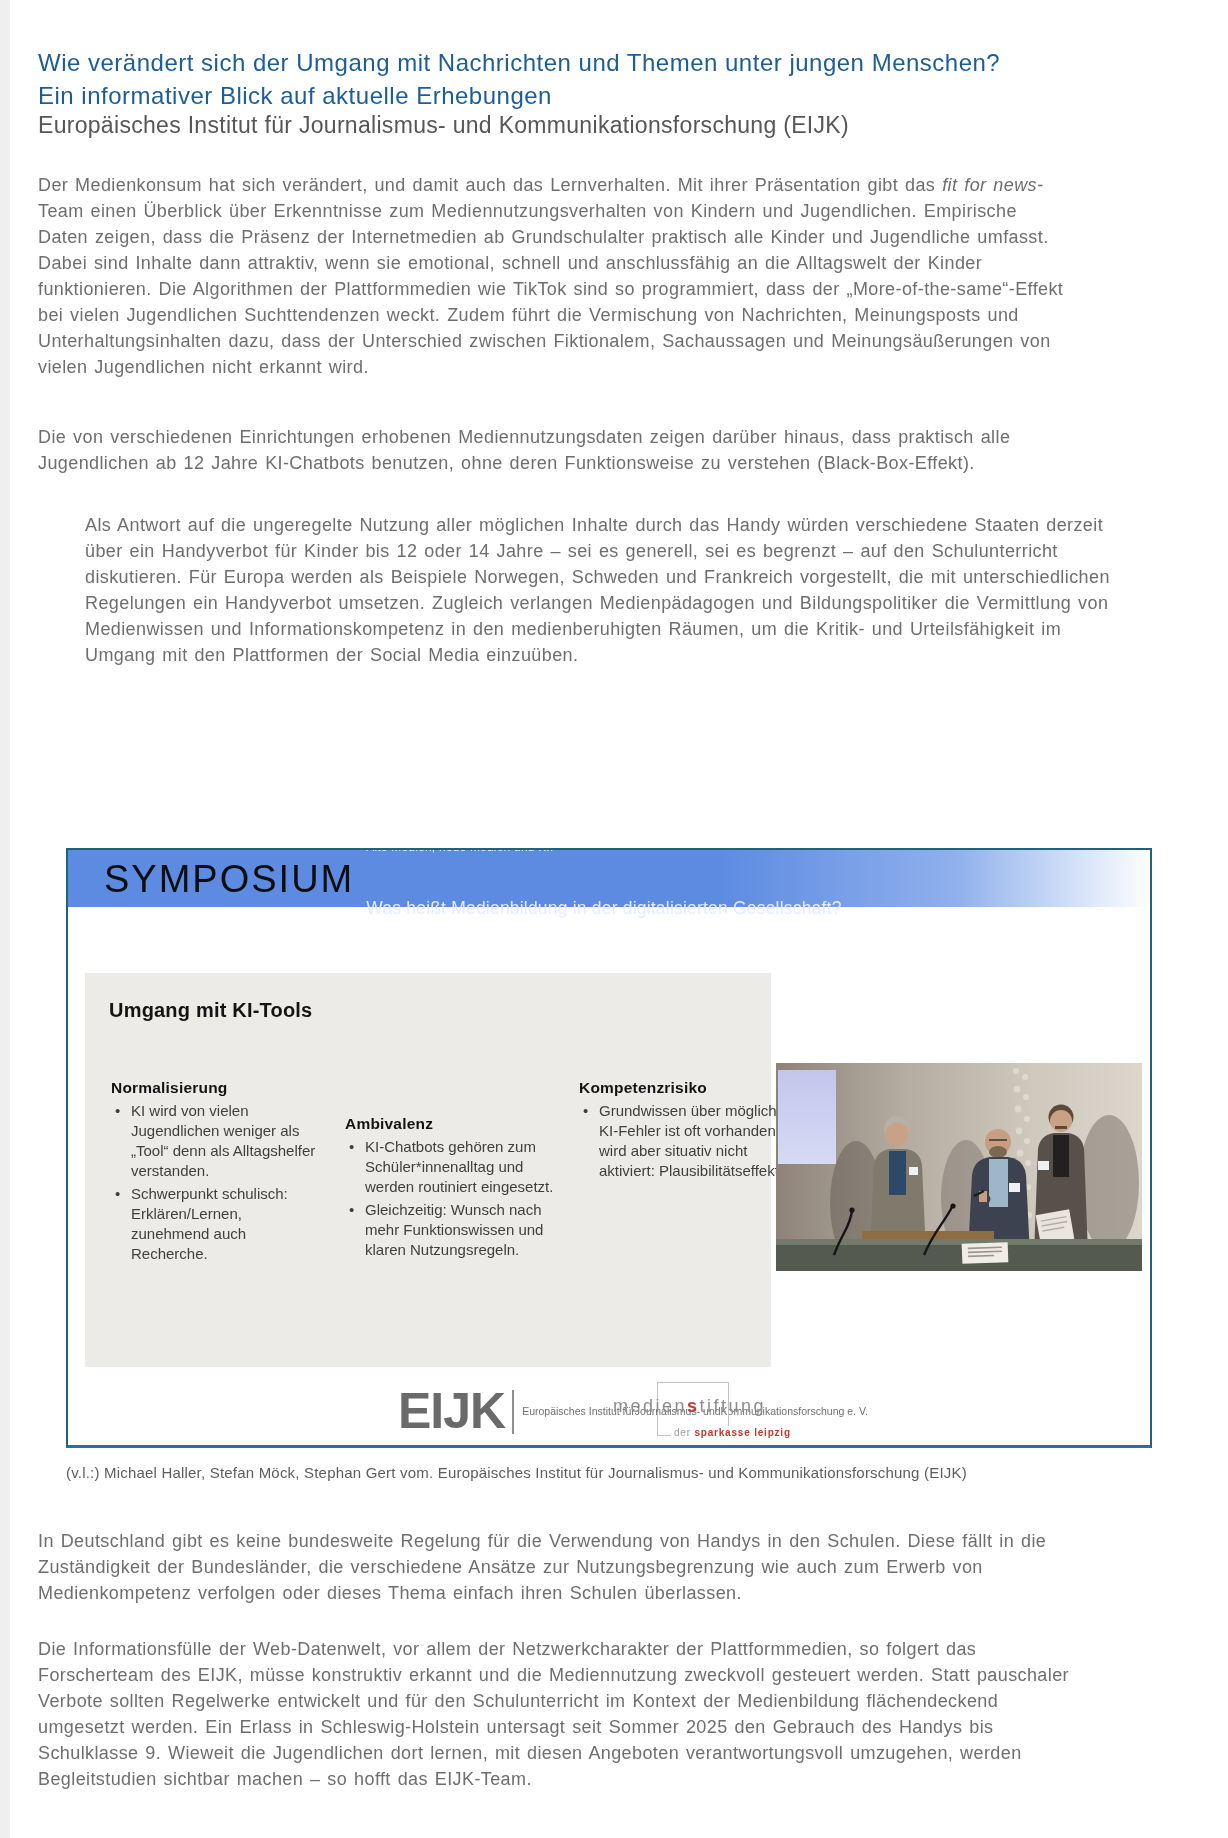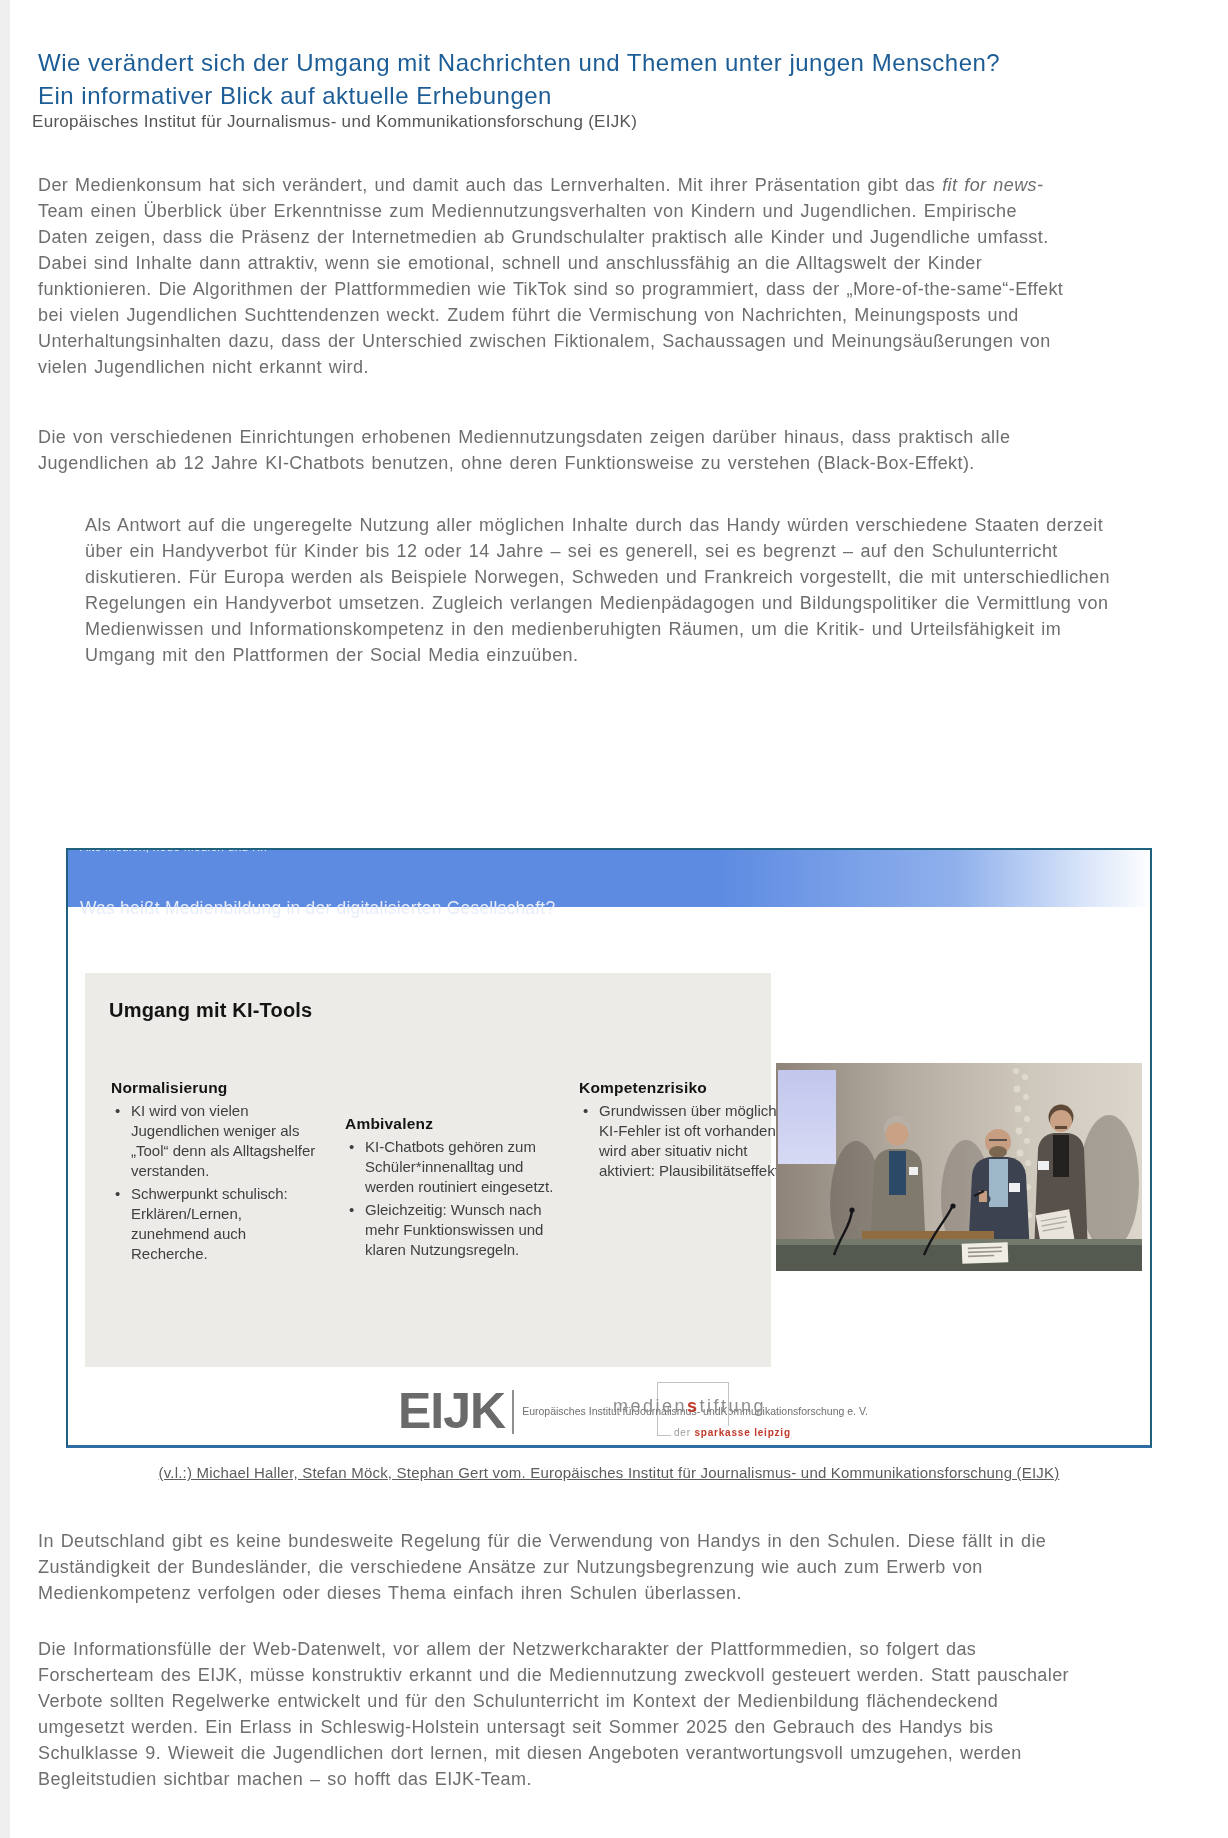--- a/index.html
+++ b/index.html
@@ -17,22 +17,22 @@
     background:#efefef;
   }
   
   .page-title {
     position:absolute; left:38px; top:46px; width:1060px;
     font-size:24px; font-weight:normal; line-height:33px;
     letter-spacing:0.5px; color:#1d5d96;
   }
   .page-title span { display:block; }
   .byline {
-    position:absolute; left:32px; top:112px; width:1060px;
-    font-size:17px; color:#565656; letter-spacing:0.3px;
+    position:absolute; left:38px; top:112px; width:1060px;
+    font-size:23px; color:#565656; letter-spacing:0.3px;
   }
   .para {
     position:absolute; left:38px; width:1035px;
     font-size:18px; line-height:26px; color:#6e6e6e;
     letter-spacing:0.4px; word-spacing:1.5px;
   }
   .para em { font-style:italic; }
   #para1 { top:172px; }
   #para2 { top:424px; }
   #para3 { top:512px;margin-left:47px; }
@@ -93,21 +93,21 @@
   .ms-logo { position:absolute; left:545px; top:532px; width:200px; height:64px; }
   .ms-frame { position:absolute; left:44px; top:0; width:72px; height:54px; border:1px solid #c2c2c2; }
   .ms-word { position:absolute; left:0; top:14px; font-size:18px; letter-spacing:2.5px; color:#8d8d8d; white-space:nowrap; }
   .ms-word .ms-s { color:#c0392b; font-weight:bold; }
   .ms-sub { position:absolute; left:58px; top:44px; background:#ffffff; padding:1px 3px; white-space:nowrap; font-size:10px; letter-spacing:0.8px; }
   .ms-der { color:#9c9c9c; }
   .ms-red { color:#c0392b; font-weight:bold; }
 
   .caption {
     position:absolute; left:66px; top:1464px; width:1086px;
-    text-align:center; font-size:15px; color:#5d5d5d; letter-spacing:0.2px;text-decoration:underline;
+    text-align:left; font-size:15px; color:#5d5d5d; letter-spacing:0.2px;
   }
 </style>
 </head>
 <body>
 
 <div class="page">
   <div class="left-strip"></div>
 
   <h1 class="page-title">
     <span>Wie verändert sich der Umgang mit Nachrichten und Themen unter jungen Menschen?</span>
@@ -119,20 +119,21 @@
   <p class="para" id="para1"><span>Der Medienkonsum hat sich verändert, und damit auch das Lernverhalten. Mit ihrer Präsentation gibt das </span><em>fit for news-</em><span> Team einen Überblick über Erkenntnisse zum Mediennutzungsverhalten von Kindern und Jugendlichen. Empirische Daten zeigen, dass die Präsenz der Internetmedien ab Grundschulalter praktisch alle Kinder und Jugendliche umfasst. Dabei sind Inhalte dann attraktiv, wenn sie emotional, schnell und anschlussfähig an die Alltagswelt der Kinder funktionieren. Die Algorithmen der Plattformmedien wie TikTok sind so programmiert, dass der „More-of-the-same“-Effekt bei vielen Jugendlichen Suchttendenzen weckt. Zudem führt die Vermischung von Nachrichten, Meinungsposts und Unterhaltungsinhalten dazu, dass der Unterschied zwischen Fiktionalem, Sachaussagen und Meinungsäußerungen von vielen Jugendlichen nicht erkannt wird.</span></p>
 
   <p class="para" id="para2">Die von verschiedenen Einrichtungen erhobenen Mediennutzungsdaten zeigen darüber hinaus, dass praktisch alle Jugendlichen ab 12 Jahre KI-Chatbots benutzen, ohne deren Funktionsweise zu verstehen (Black-Box-Effekt).</p>
 
   <p class="para" id="para3">Als Antwort auf die ungeregelte Nutzung aller möglichen Inhalte durch das Handy würden verschiedene Staaten derzeit über ein Handyverbot für Kinder bis 12 oder 14 Jahre – sei es generell, sei es begrenzt – auf den Schulunterricht diskutieren. Für Europa werden als Beispiele Norwegen, Schweden und Frankreich vorgestellt, die mit unterschiedlichen Regelungen ein Handyverbot umsetzen. Zugleich verlangen Medienpädagogen und Bildungspolitiker die Vermittlung von Medienwissen und Informationskompetenz in den medienberuhigten Räumen, um die Kritik- und Urteilsfähigkeit im Umgang mit den Plattformen der Social Media einzuüben.</p>
 
   <figure class="figure">
     <div class="slide">
 
       <div class="slide-header">
+        <div class="slide-brand">SYMPOSIUM</div>
         <div class="slide-titles">
           <span class="slide-kicker">Alte Medien, neue Medien und KI:</span>
           <span class="slide-subtitle">Was heißt Medienbildung in der digitalisierten Gesellschaft?</span>
         </div>
       </div>
 
       <div class="panel">
         <h2 class="panel-title">Umgang mit KI-Tools</h2>
 
         <div class="col col-1">

